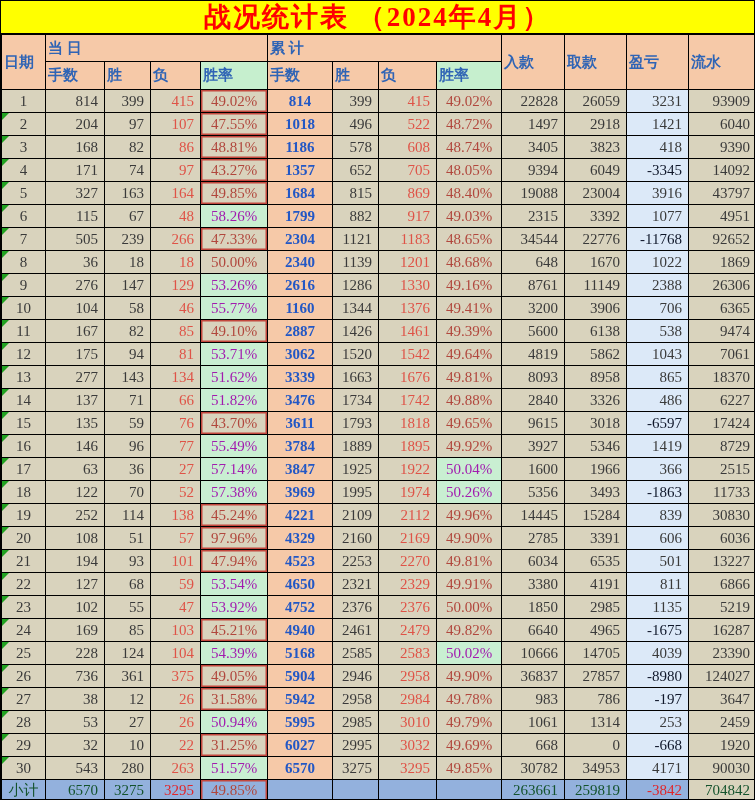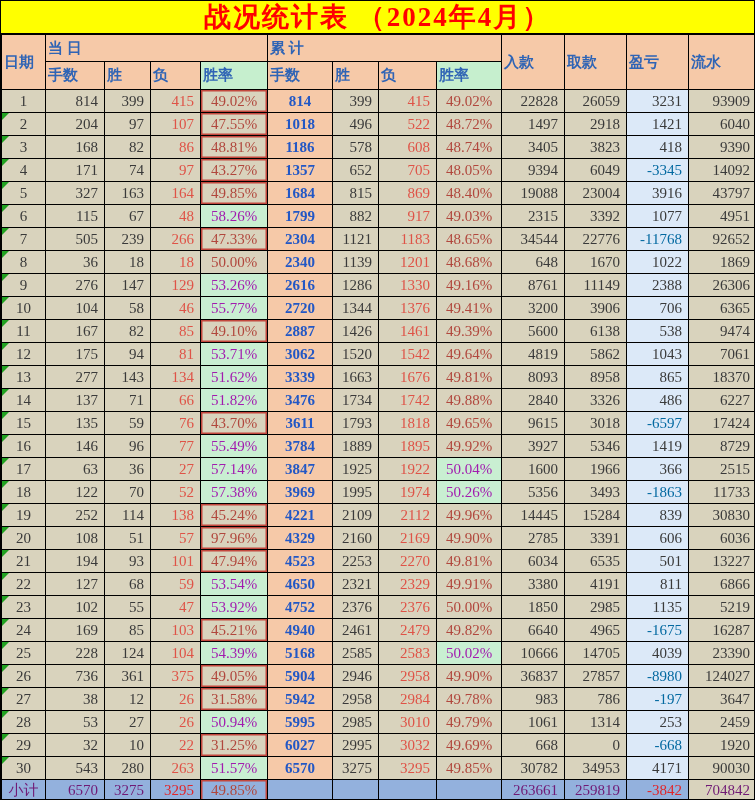--- a/index.html
+++ b/index.html
@@ -34,22 +34,22 @@
   td.date .tri{
     position:absolute;top:0;left:0;width:0;height:0;
     border-top:7px solid #21a121;border-right:7px solid transparent;
   }
   td.loss{color:#df5347;}
   td.rate{text-align:center;color:#b1473d;}
   td.rate.green{background:#c9efd2;color:#a21caf;}
   td.rate.redbox{box-shadow:inset 0 0 0 1.5px #c4483e;}
   td.cumhands{background:#f6c9a8;color:#2257c5;font-weight:bold;text-align:center;}
   td.profit{background:#dce9f8;}
-  td.neg{color:#0369a1;}
-  tr.subtotal td{background:#93b1dd;color:#701a75;}
+  td.neg{color:#0f172a;}
+  tr.subtotal td{background:#93b1dd;color:#14532d;}
   tr.subtotal td.loss, tr.subtotal td.neg{color:#e0262a;}
   tr.subtotal td.rate{color:#b1473d;}
   tr.subtotal td.turnover-sub{background:#d9d3bd;}
   tr.subtotal td{height:22px;}
 </style>
 </head>
 <body>
 
 <div class="sheet">
   <div class="title-bar">战况统计表 （2024年4月）</div>
@@ -225,21 +225,21 @@
           <td class="num">11149</td>
           <td class="num profit">2388</td>
           <td class="num">26306</td>
         </tr>
         <tr>
           <td class="date">10<span class="tri"></span></td>
           <td class="num">104</td>
           <td class="num">58</td>
           <td class="num loss">46</td>
           <td class="rate green">55.77%</td>
-          <td class="cumhands">2720</td>
+          <td class="cumhands">1160</td>
           <td class="num">1344</td>
           <td class="num loss">1376</td>
           <td class="rate">49.41%</td>
           <td class="num">3200</td>
           <td class="num">3906</td>
           <td class="num profit">706</td>
           <td class="num">6365</td>
         </tr>
         <tr>
           <td class="date">11<span class="tri"></span></td>

